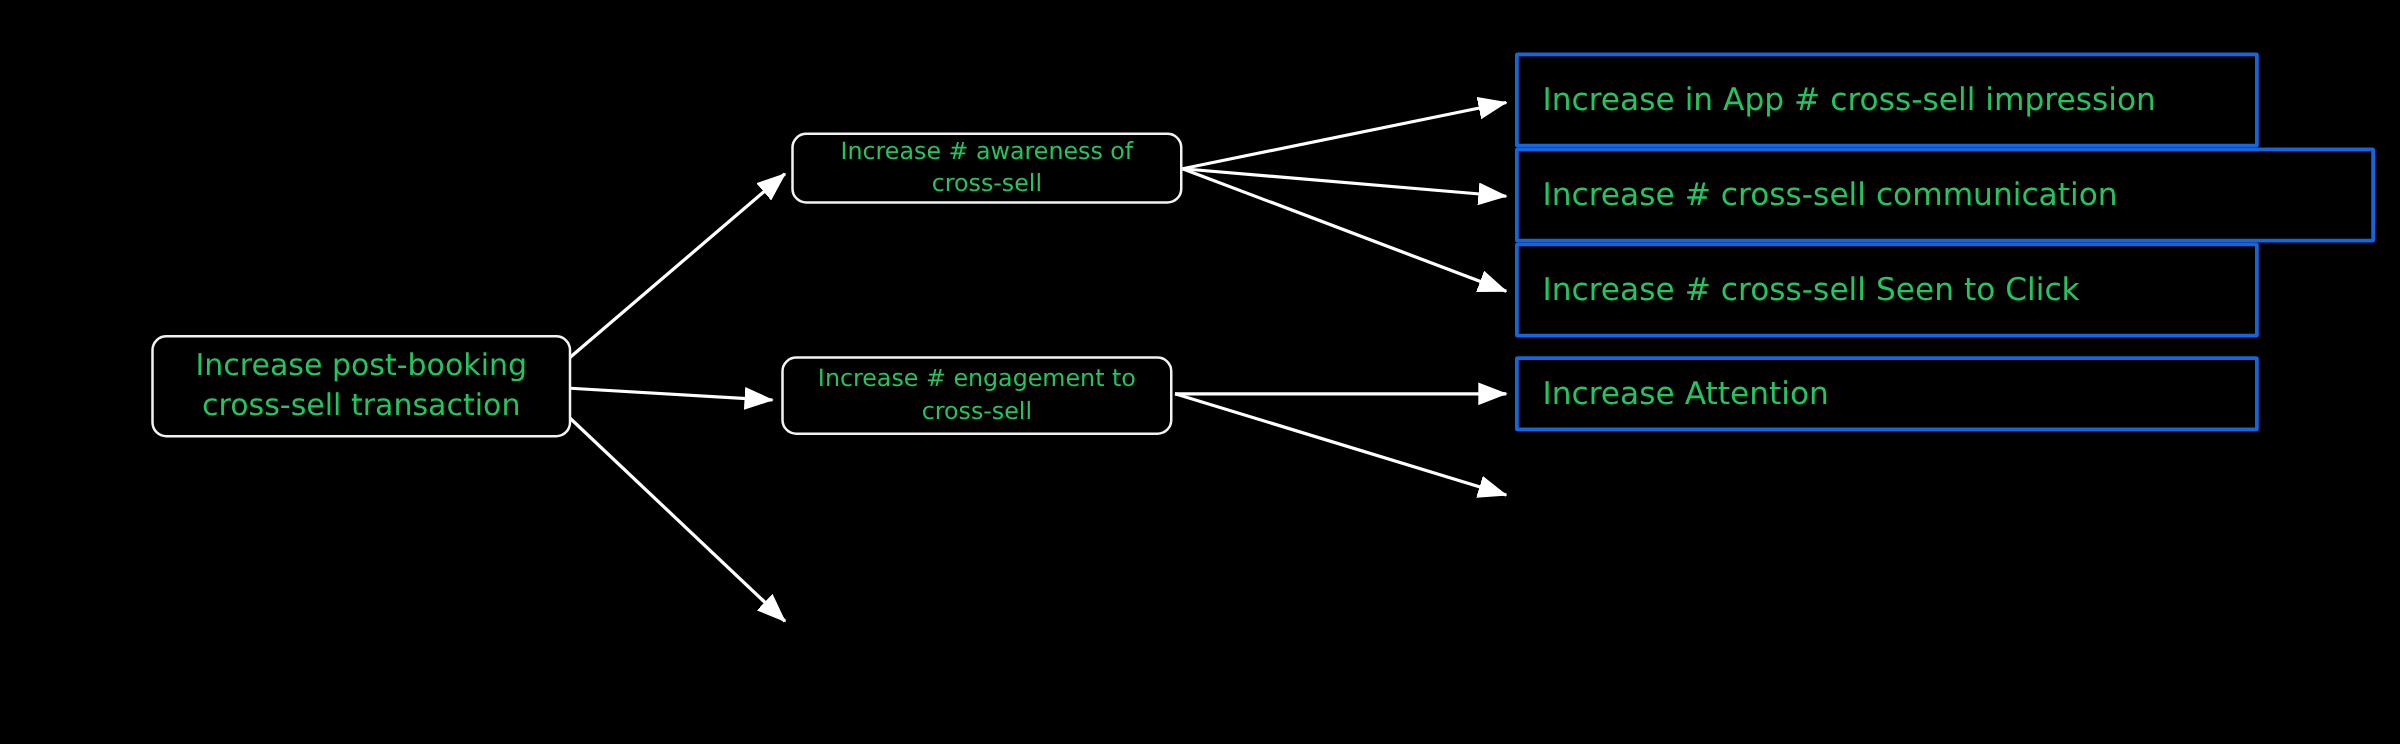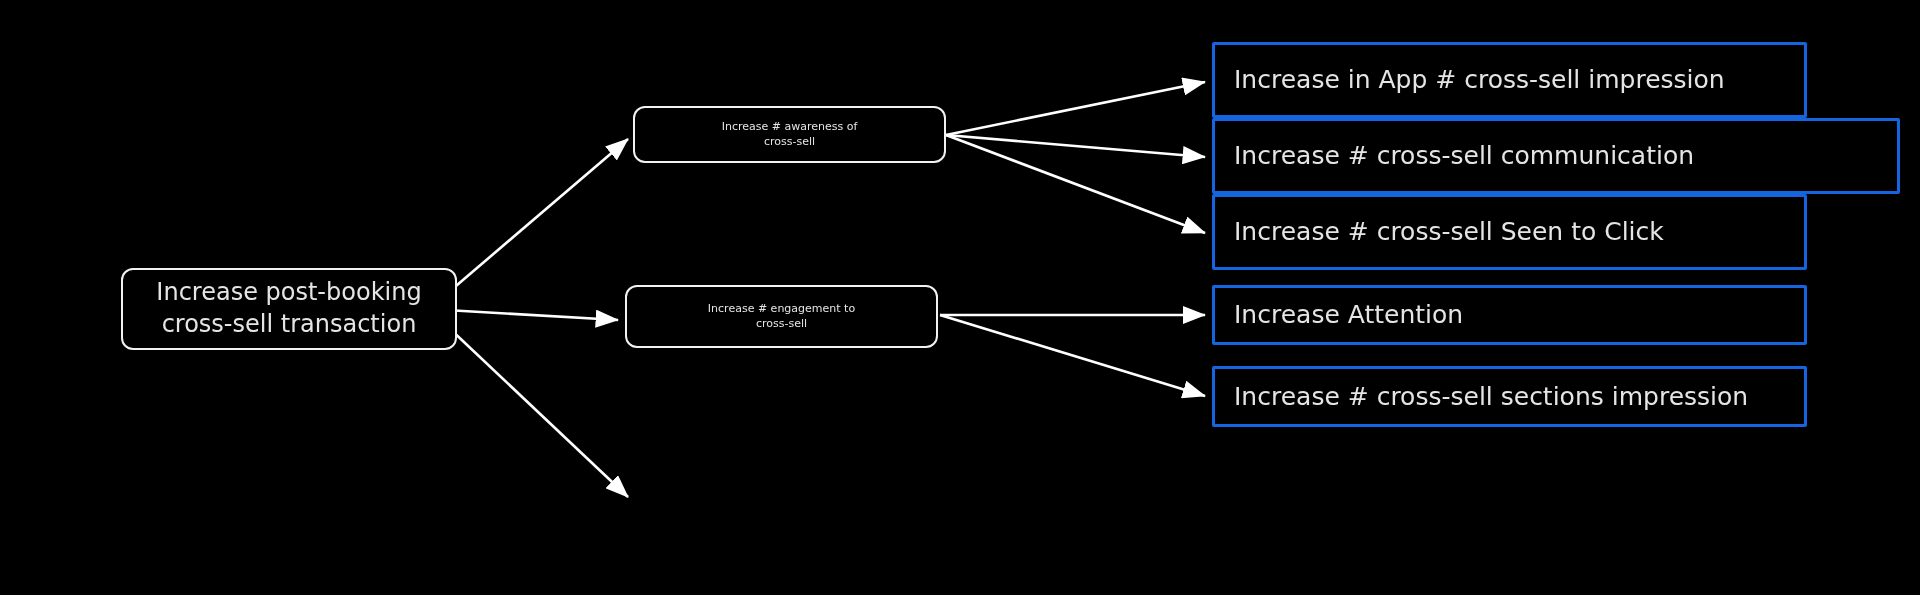--- a/index.html
+++ b/index.html
@@ -22,37 +22,37 @@
     top: 0;
     width: 1920px;
     height: 595px;
     pointer-events: none;
   }
   .node {
     position: absolute;
     box-sizing: border-box;
     display: flex;
     align-items: center;
-    color: #e5e5e5;
+    color: #22c55e;
     background: #000000;
   }
   
   .node-rounded {
     border: 2px solid #f2f2f2;
     border-radius: 12px;
     justify-content: center;
     text-align: center;
     line-height: 1.32;
   }
   .node-root {
     font-size: 24px;
     padding: 4px 14px;
   }
   .node-mid {
-    font-size: 11px;
+    font-size: 19px;
     padding: 4px 12px;
   }
   
   .node-metric {
     border: 3px solid #1565e0;
     border-radius: 2px;
     justify-content: flex-start;
     text-align: left;
     padding-left: 19px;
     font-size: 25px;
@@ -118,17 +118,14 @@
   </div>
 
   <div class="node node-metric" style="left:1212px; top:194px; width:595px; height:76px;">
     <span class="node-label">Increase # cross-sell Seen to Click</span>
   </div>
 
   <div class="node node-metric" style="left:1212px; top:285px; width:595px; height:60px;">
     <span class="node-label">Increase Attention</span>
   </div>
 
-  <div class="node node-metric" style="left:1212px; top:366px; width:595px; height:61px;">
-    <span class="node-label">Increase # cross-sell sections impression</span>
-  </div>
 
 </div>
 
 </body></html>

